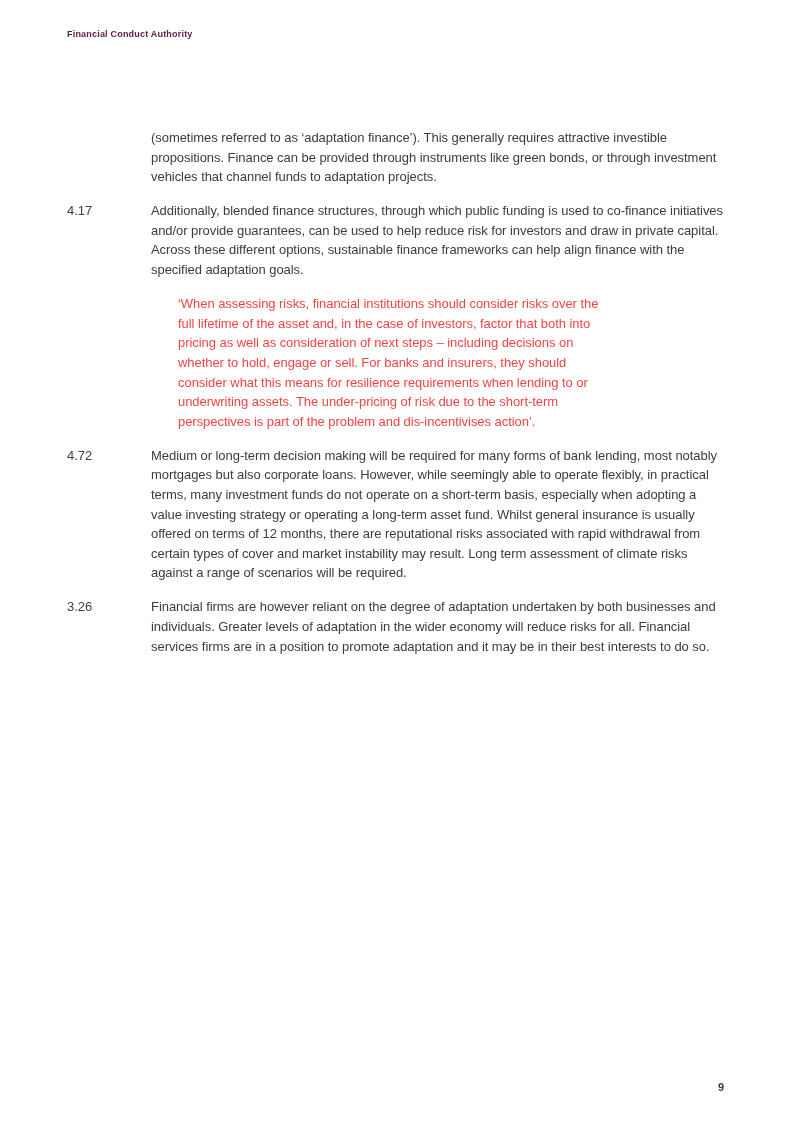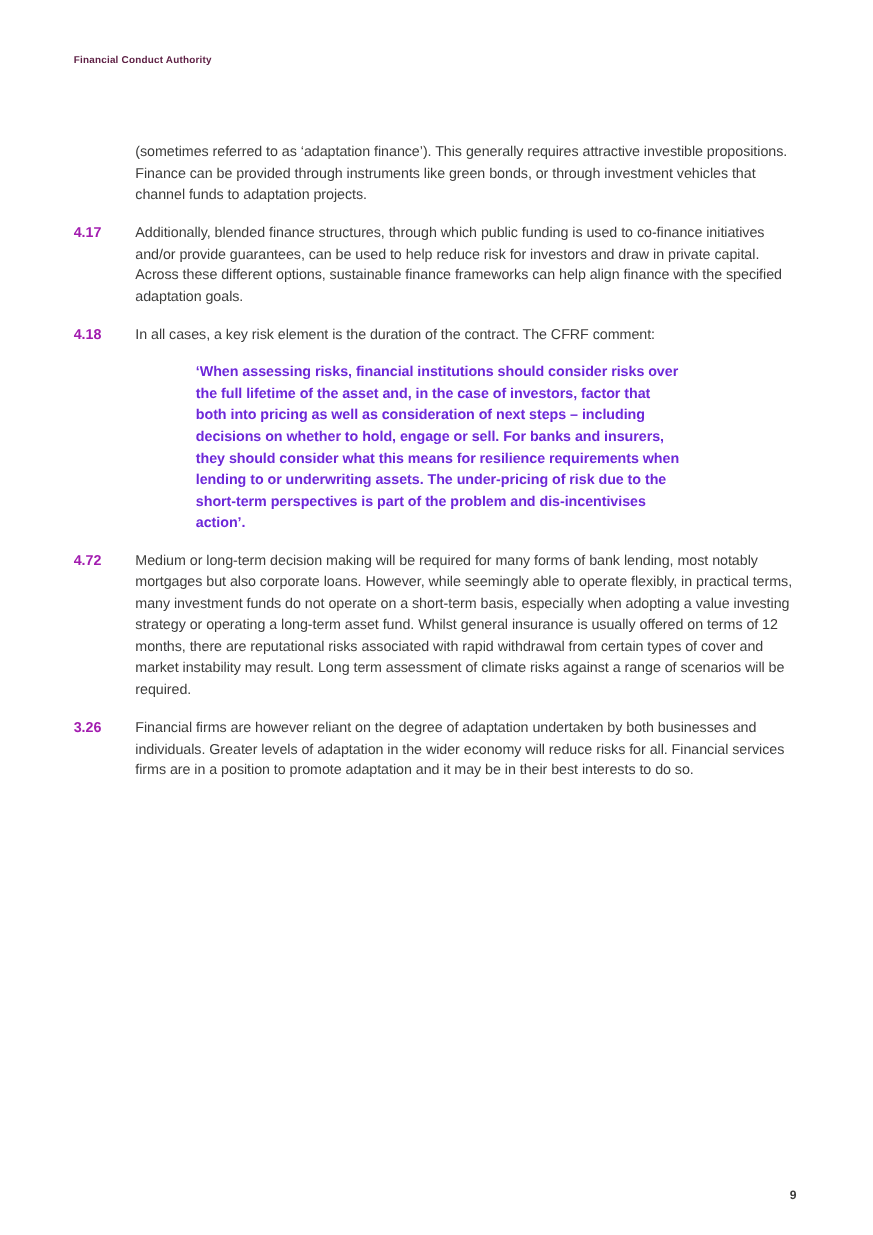--- a/index.html
+++ b/index.html
@@ -18,55 +18,54 @@
     overflow: hidden;
   }
   .doc-header {
     position: absolute;
     top: 29px;
     left: 67px;
     font-size: 9px;
     font-weight: bold;
     letter-spacing: 0.2px;
     color: #5e2145;
-    margin-top: 20px;
   }
   .content {
     position: absolute;
     top: 128px;
     left: 67px;
     width: 662px;
   }
   .para {
     display: flex;
     align-items: flex-start;
     margin: 0 0 14.5px 0;
     font-size: 13px;
     line-height: 19.6px;
     color: #3c3c3b;
     letter-spacing: -0.05px;
   }
   .para-num {
     width: 56px;
     flex: 0 0 56px;
-    font-weight: bold;
-    color: #a21caf;
+    font-weight: normal;
+    color: #404040;
   }
   .para-body {
     flex: 1 1 auto;
     max-width: 606px;
+    margin-left: 28px;
   }
   .quote-block {
     margin: 0 0 14.5px 111px;
     width: 440px;
     font-size: 13px;
     line-height: 19.6px;
-    color: #6d28d9;
+    color: #ef4444;
     letter-spacing: -0.05px;
-    font-weight: bold;
   }
   .page-number {
     position: absolute;
     right: 70px;
     bottom: 30px;
     font-size: 11px;
     font-weight: bold;
     color: #3c3c3b;
   }
 </style>
@@ -82,24 +81,20 @@
     <div class="para">
       <div class="para-num"></div>
       <div class="para-body">(sometimes referred to as ‘adaptation finance’). This generally requires attractive investible propositions. Finance can be provided through instruments like green bonds, or through investment vehicles that channel funds to adaptation projects.</div>
     </div>
 
     <div class="para">
       <div class="para-num">4.17</div>
       <div class="para-body">Additionally, blended finance structures, through which public funding is used to co-finance initiatives and/or provide guarantees, can be used to help reduce risk for investors and draw in private capital. Across these different options, sustainable finance frameworks can help align finance with the specified adaptation goals.</div>
     </div>
 
-    <div class="para">
-      <div class="para-num">4.18</div>
-      <div class="para-body">In all cases, a key risk element is the duration of the contract. The CFRF comment:</div>
-    </div>
 
     <div class="quote-block">‘When assessing risks, financial institutions should consider risks over the full lifetime of the asset and, in the case of investors, factor that both into pricing as well as consideration of next steps – including decisions on whether to hold, engage or sell. For banks and insurers, they should consider what this means for resilience requirements when lending to or underwriting assets. The under-pricing of risk due to the short-term perspectives is part of the problem and dis-incentivises action’.</div>
 
     <div class="para">
       <div class="para-num">4.72</div>
       <div class="para-body">Medium or long-term decision making will be required for many forms of bank lending, most notably mortgages but also corporate loans. However, while seemingly able to operate flexibly, in practical terms, many investment funds do not operate on a short-term basis, especially when adopting a value investing strategy or operating a long-term asset fund. Whilst general insurance is usually offered on terms of 12 months, there are reputational risks associated with rapid withdrawal from certain types of cover and market instability may result. Long term assessment of climate risks against a range of scenarios will be required.</div>
     </div>
 
     <div class="para">
       <div class="para-num">3.26</div>

